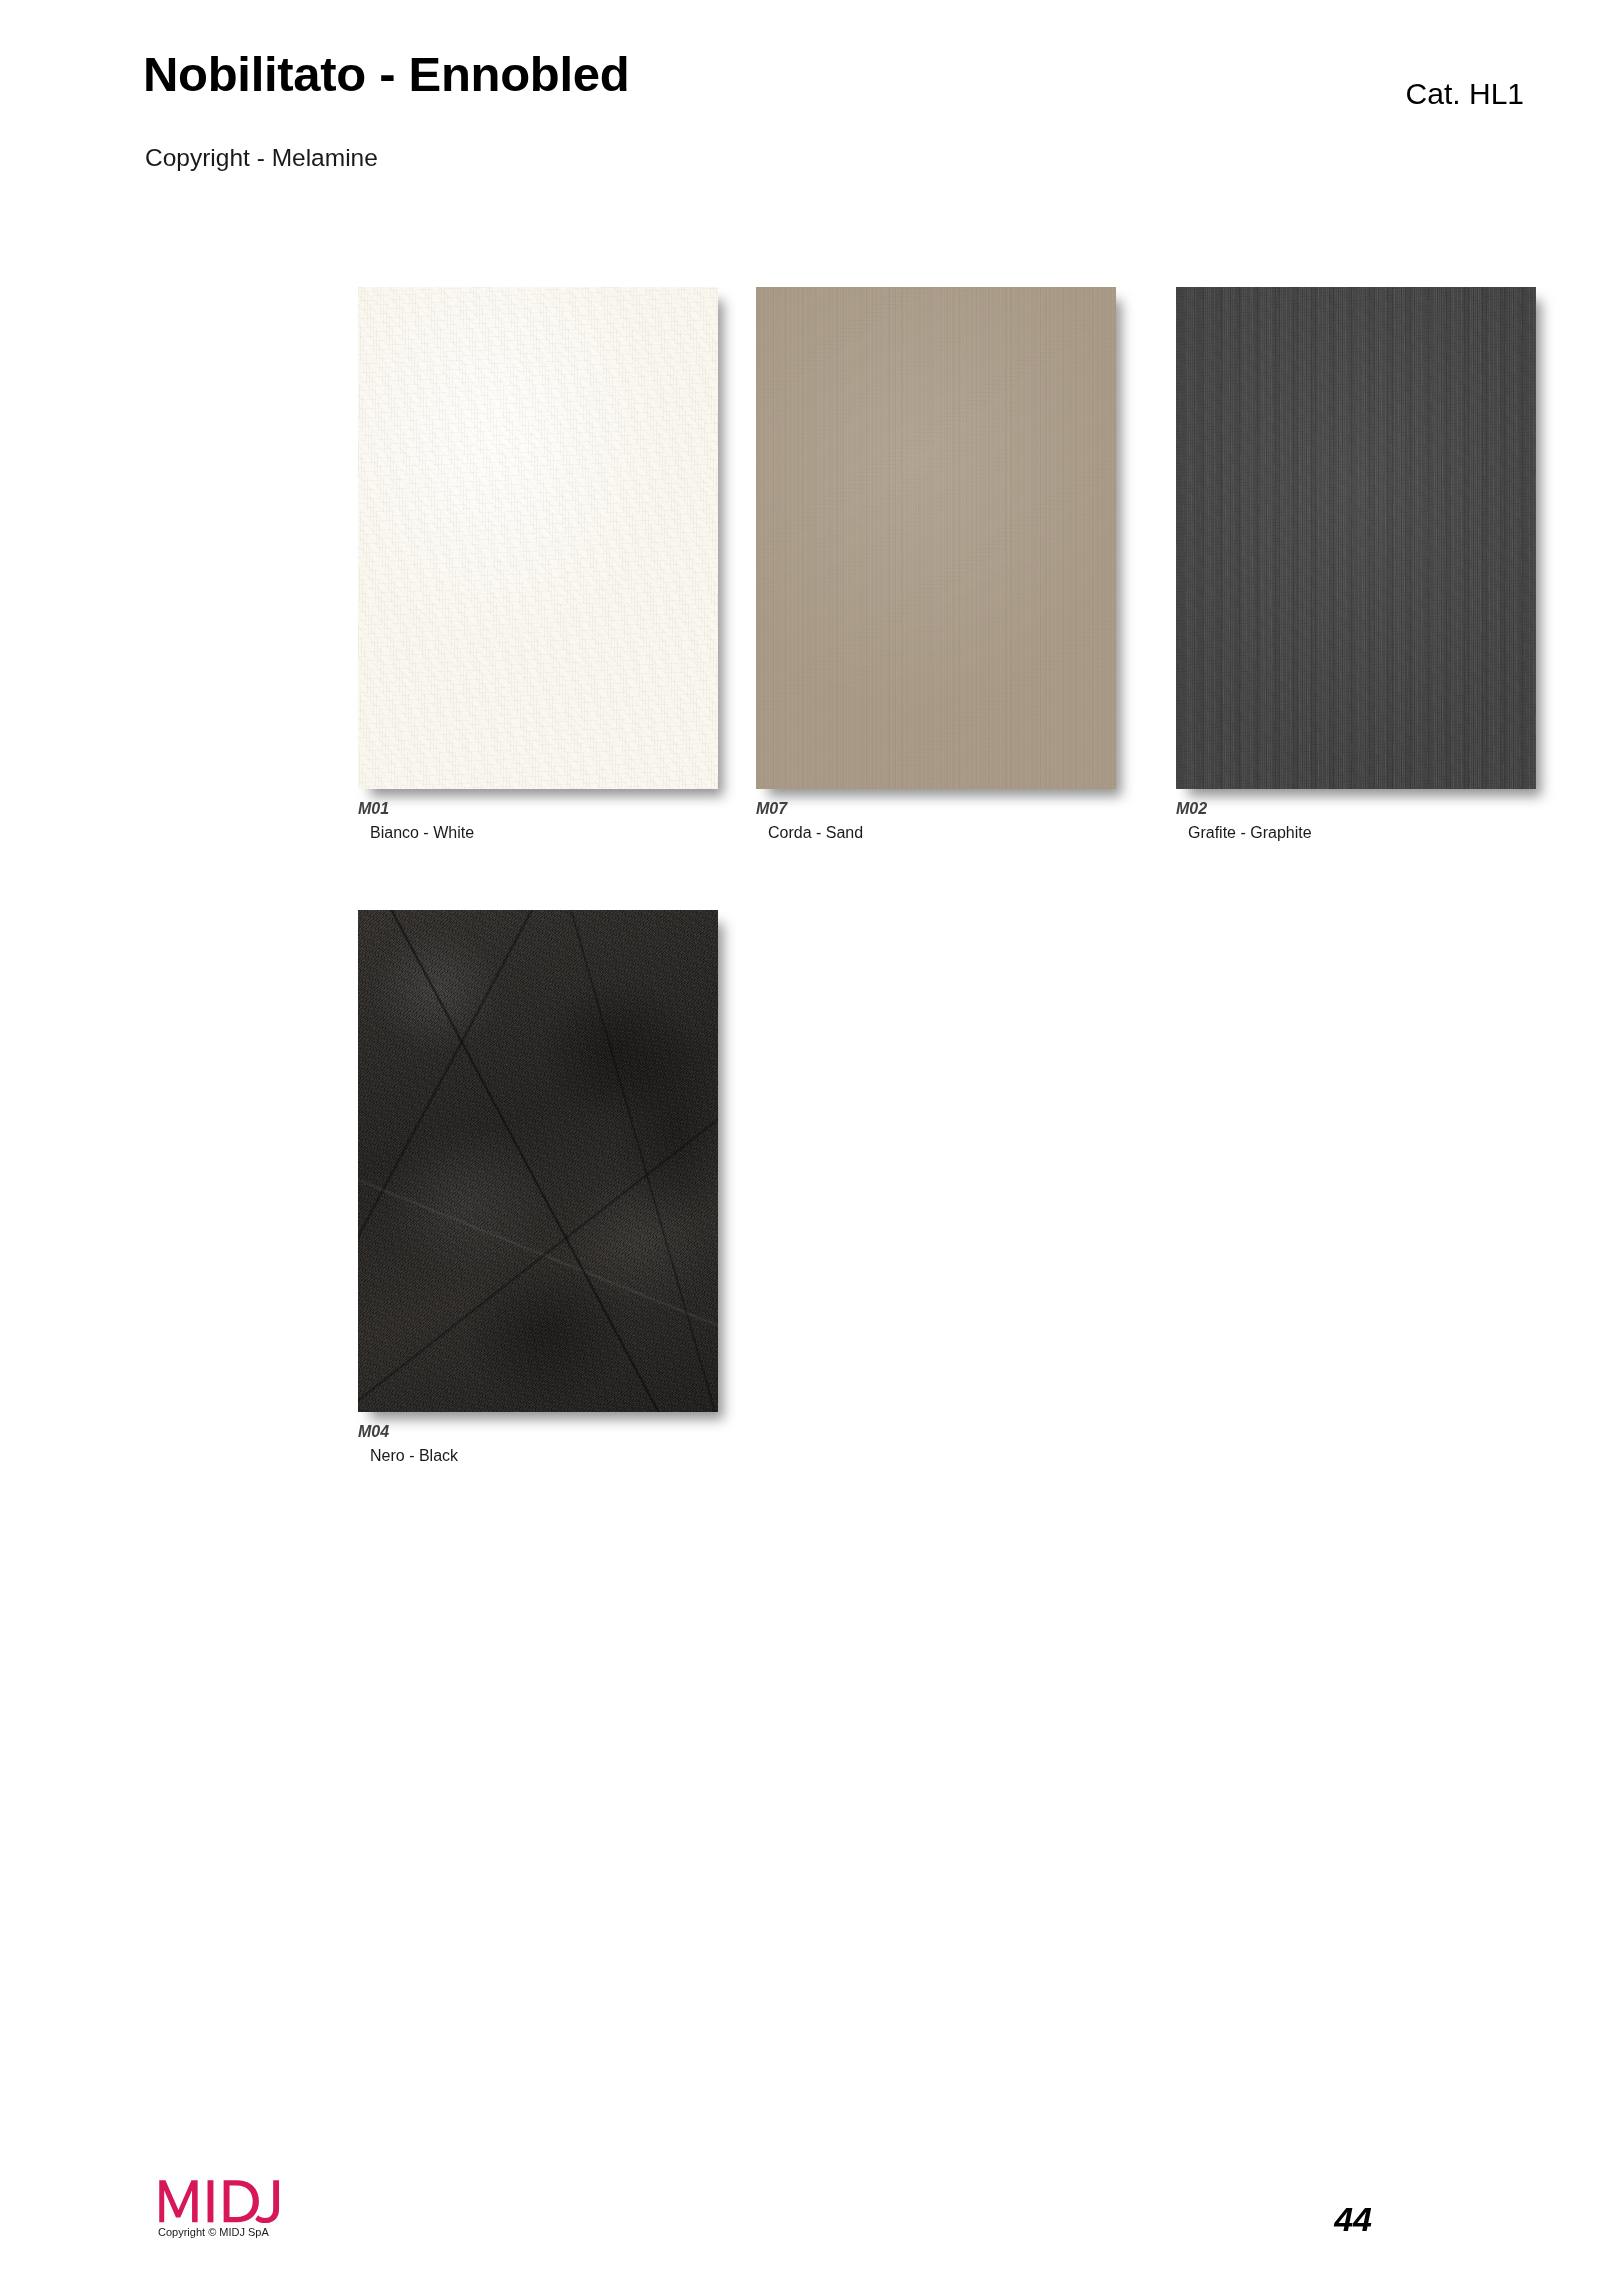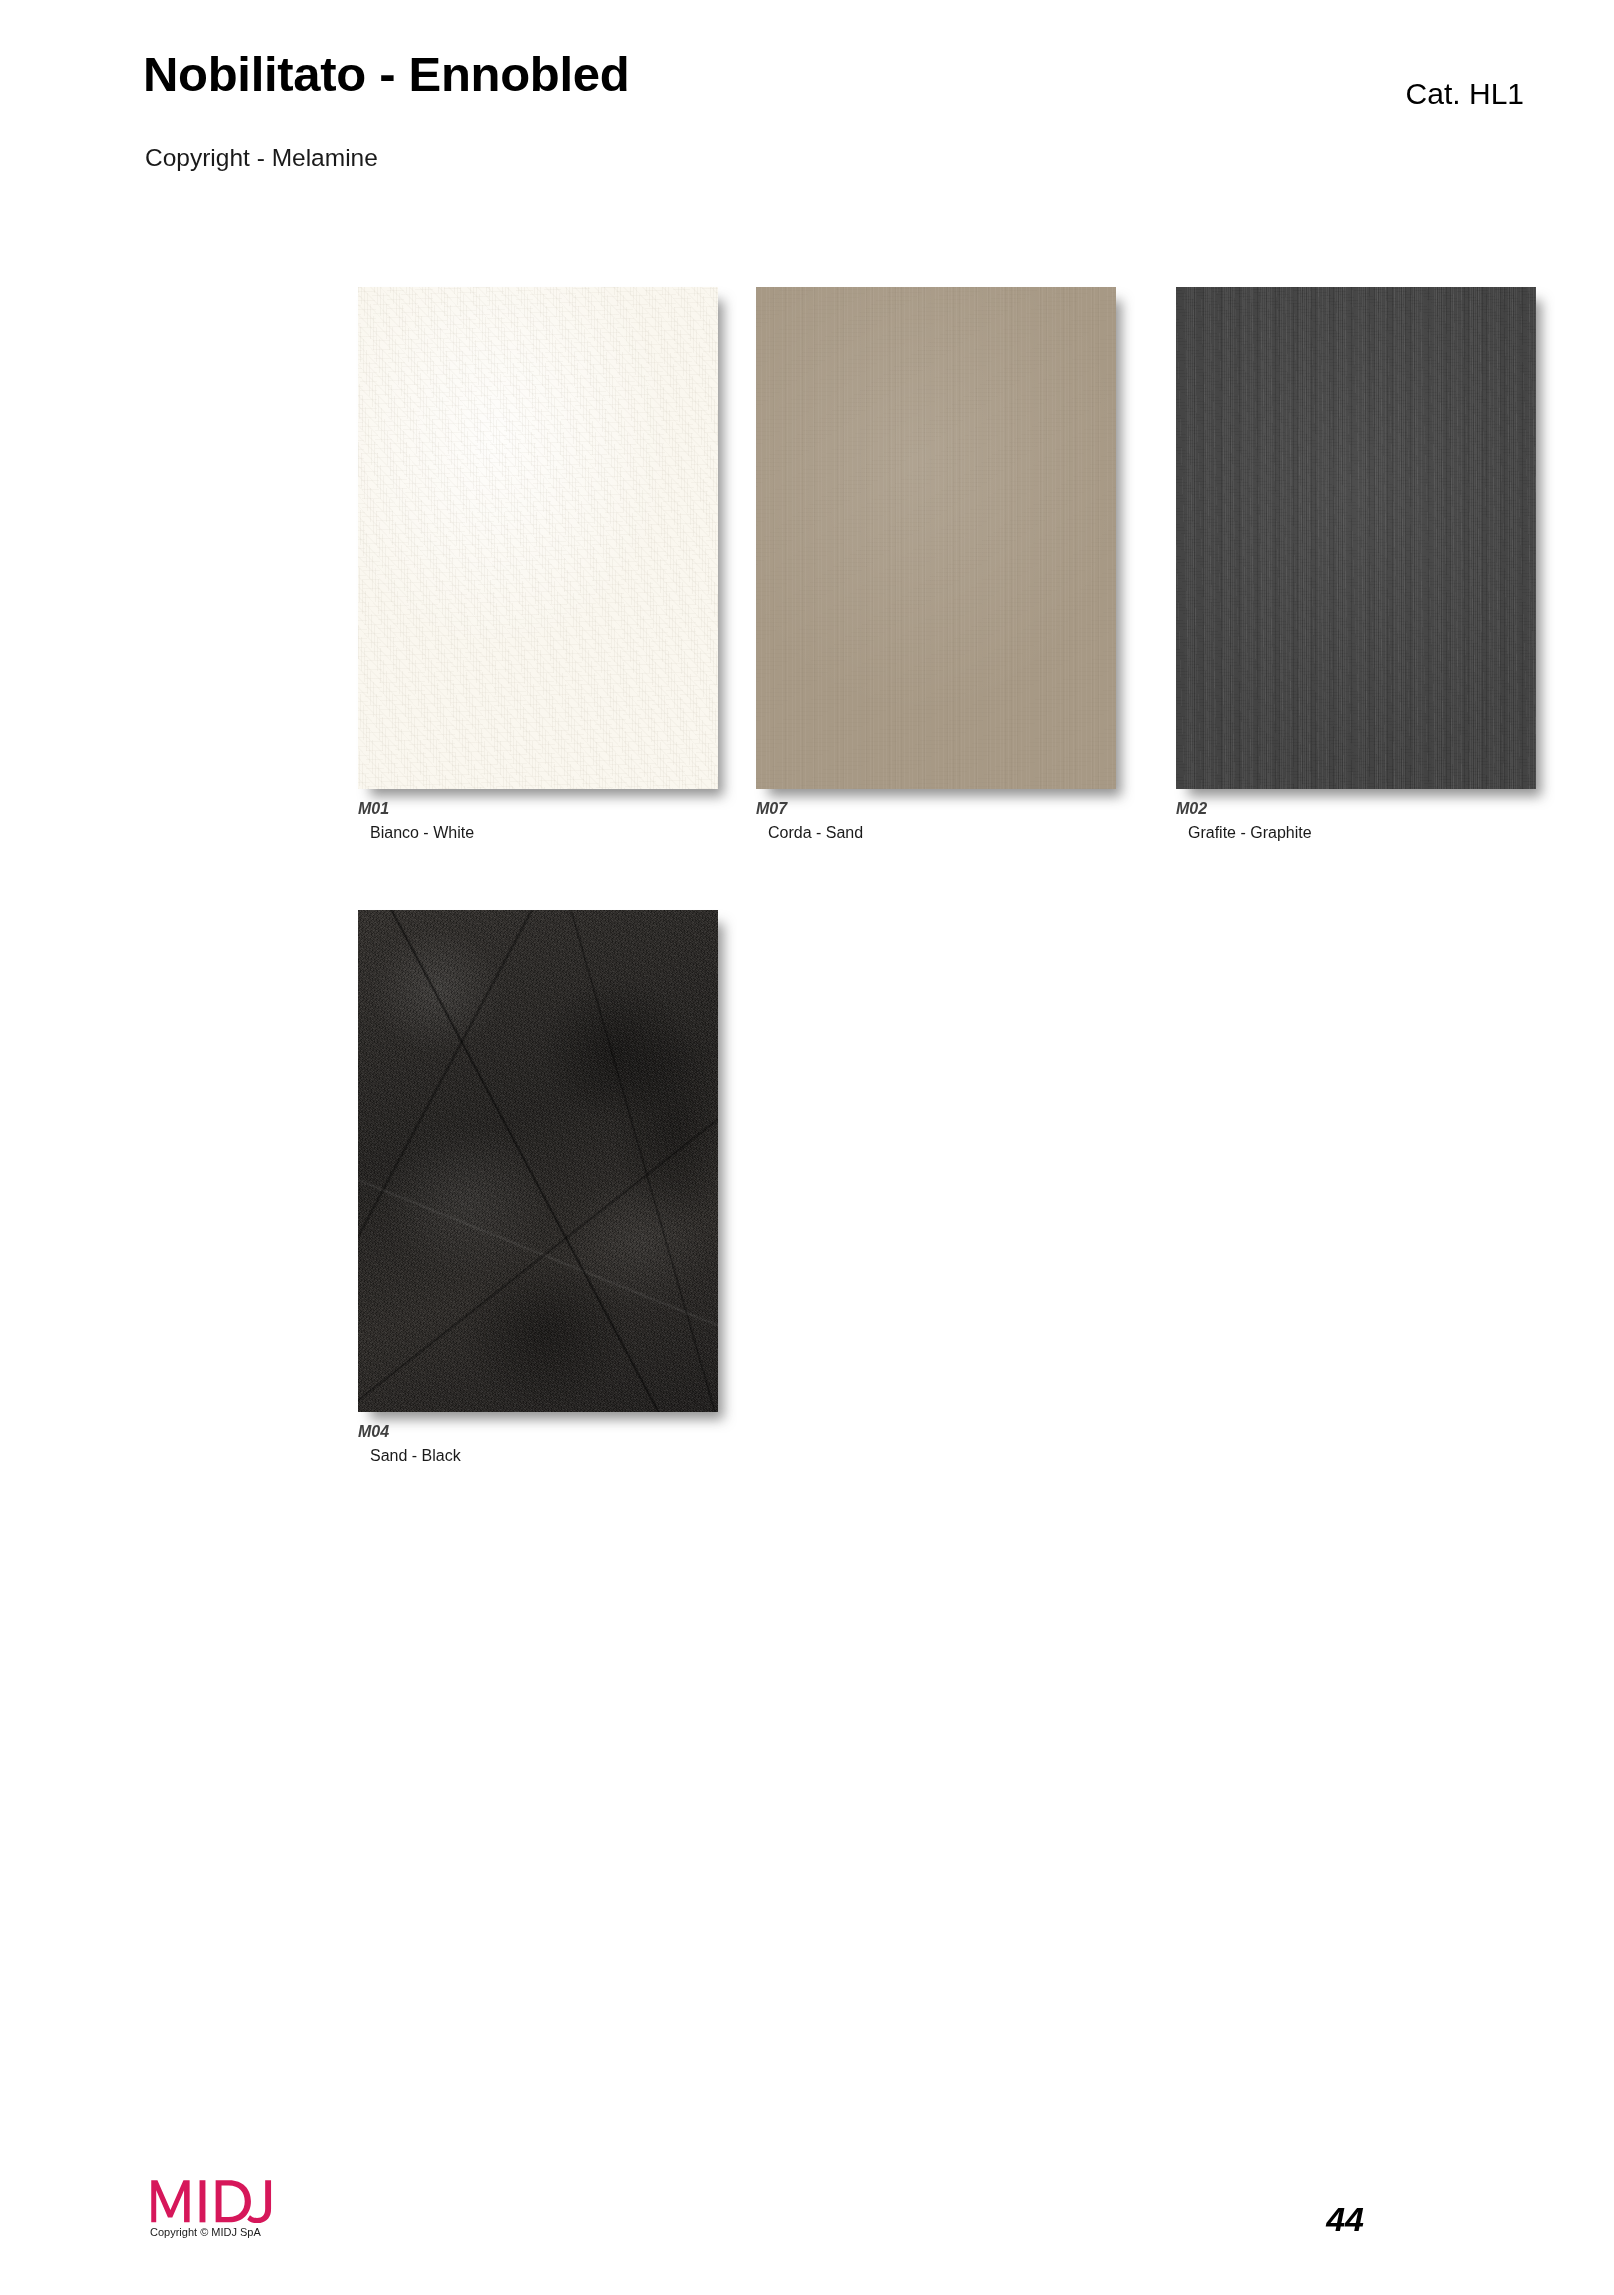--- a/index.html
+++ b/index.html
@@ -201,21 +201,21 @@
     font-weight: 400;
     line-height: 1;
     color: #1a1a1a;
     white-space: nowrap;
     margin-left: 12px;
   }
 
   
   .page-footer {
     position: absolute;
-    left: 0;
+    left: 8px;
     bottom: 0;
     width: 1454px;
     height: 207px;
   }
   .brand {
     position: absolute;
     left: 150px;
     bottom: 57px;
   }
   .brand-logo {
@@ -288,21 +288,21 @@
   </div>
 
   <div class="swatch-row row-2">
 
     <div class="swatch-cell col-1">
       <div class="swatch-chip">
         <div class="tex tex-black"></div>
       </div>
       <div class="swatch-caption">
         <div class="swatch-code">M04</div>
-        <div class="swatch-name">Sand - Black</div>
+        <div class="swatch-name">Nero - Black</div>
       </div>
     </div>
 
   </div>
 
 </div>
 
 <div class="page-footer">
 
   <div class="brand">

